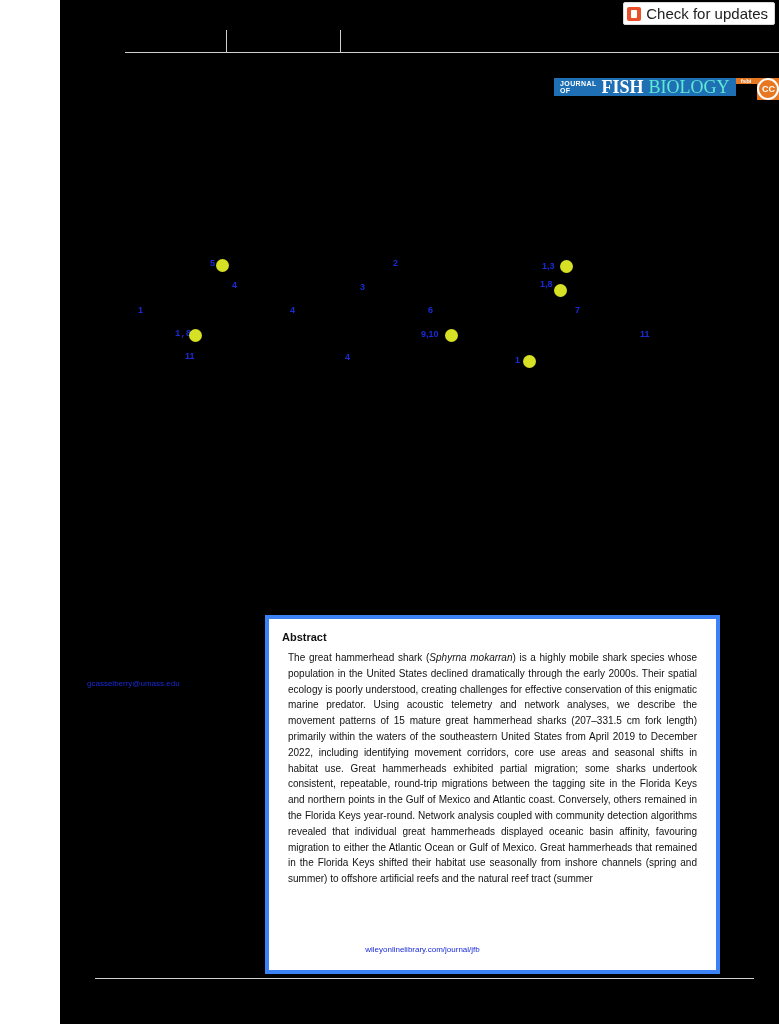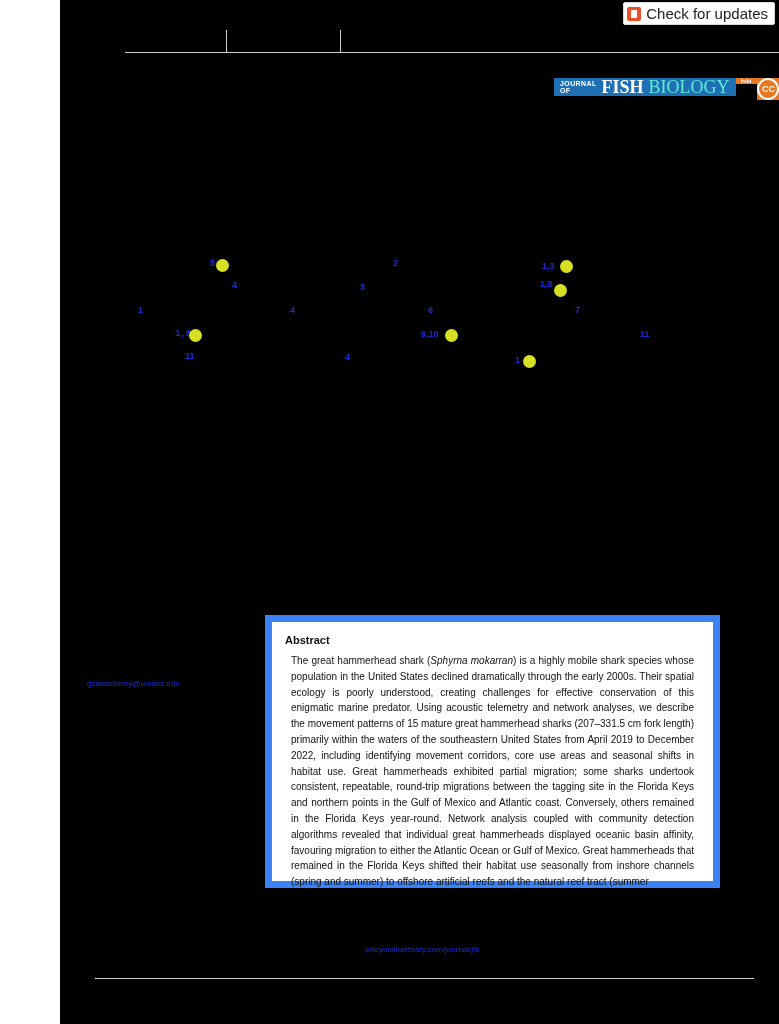--- a/index.html
+++ b/index.html
@@ -182,23 +182,23 @@
     color: #1a2bd6;
     white-space: nowrap;
   }
 
   
   #abstract-box {
     position: absolute;
     left: 205px;
     top: 615px;
     width: 455px;
-    height: 273px;
-    background: #ffffff;
-    border: 7px solid #3b82f6;
+    height: 359px;
+    background: #ffffff;
+    border: 4px solid #3b82f6;
     box-sizing: border-box;
     padding: 12px 13px 0 13px;
   }
   #abstract-title {
     font-size: 11px;
     font-weight: bold;
     color: #111111;
     margin: 0 0 7px 0;
     font-family: "Liberation Sans", sans-serif;
   }

